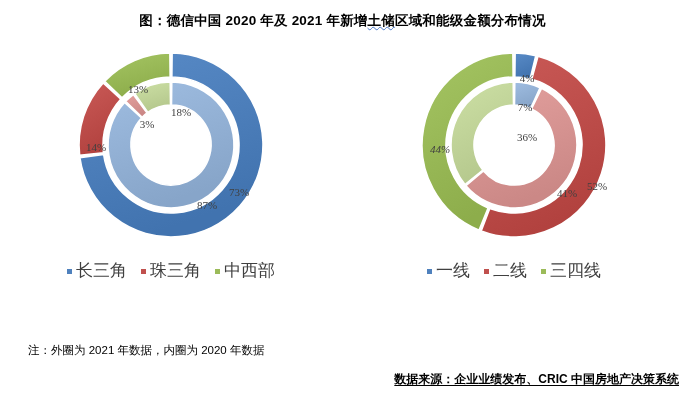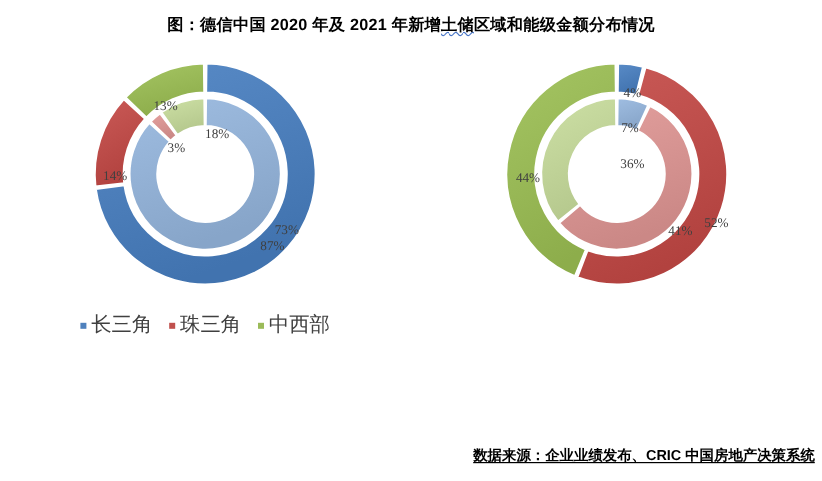--- a/index.html
+++ b/index.html
@@ -102,21 +102,21 @@
             <path d="M 93.76967105262058 30.004701711391526 A 63 63 0 1 1 46.55152778096216 50.437816920213436 L 63.50890652759502 65.97639169537361 A 40 40 0 1 0 93.48868003340989 53.00298521358192 Z" fill="url(#grad-region-1-0)" stroke="#ffffff" stroke-width="1.6"></path>
             <path d="M 47.60527996413915 49.315684818623815 A 63 63 0 0 1 55.349615740542156 42.48813441264351 L 69.09499412097915 60.92897423024985 A 40 40 0 0 0 64.17795553278677 65.2639268689675 Z" fill="url(#grad-region-1-1)" stroke="#ffffff" stroke-width="1.6"></path>
             <path d="M 56.594969663839116 41.58333182494994 A 63 63 0 0 1 92.2303289473794 30.004701711391526 L 92.51131996659011 53.00298521358192 A 40 40 0 0 0 69.88569502465975 60.35449639679361 Z" fill="url(#grad-region-1-2)" stroke="#ffffff" stroke-width="1.6"></path>
           </g>
       </svg>
     </div>
     <div class="labels">
         <div class="dlabel" style="left: 239px; top: 140px; color: rgb(64, 64, 64); text-align: right;">73%</div>
         <div class="dlabel" style="left: 96px; top: 95px; color: rgb(64, 64, 64); text-align: right;">14%</div>
         <div class="dlabel" style="left: 138px; top: 37px; color: rgb(64, 64, 64);">13%</div>
-        <div class="dlabel" style="left: 207px; top: 153px; color: rgb(64, 64, 64); margin-left: 20px;">87%</div>
+        <div class="dlabel" style="left: 207px; top: 153px; color: rgb(64, 64, 64);">87%</div>
         <div class="dlabel" style="left: 147px; top: 72px; color: rgb(64, 64, 64);">3%</div>
         <div class="dlabel" style="left: 181px; top: 60px; color: rgb(64, 64, 64);">18%</div>
       </div>
     <div class="legend">
         <div class="legend-item">
           <span class="swatch" style="background: rgb(79, 129, 189);"></span>
           <span>长三角</span>
         </div>
         <div class="legend-item">
           <span class="swatch" style="background: rgb(192, 80, 77);"></span>
@@ -166,22 +166,37 @@
         <g>
             <path d="M 93.76967105262058 30.004701711391526 A 63 63 0 0 1 119.12567428734306 35.67243993477778 L 109.58772970624956 56.60154916493827 A 40 40 0 0 0 93.48868003340989 53.00298521358192 Z" fill="url(#grad-tier-1-0)" stroke="#ffffff" stroke-width="1.6"></path>
             <path d="M 120.51851266716525 36.32785992582364 A 63 63 0 1 1 44.951895229171626 133.74775610915896 L 62.493266812172465 118.87159118041838 A 40 40 0 1 0 110.47207153470809 57.01768884179279 Z" fill="url(#grad-tier-1-1)" stroke="#ffffff" stroke-width="1.6"></path>
             <path d="M 43.970681642860704 132.56167263190832 A 63 63 0 0 1 92.2303289473794 30.004701711391526 L 92.51131996659011 53.00298521358192 A 40 40 0 0 0 61.870274058959176 118.11852230597353 Z" fill="url(#grad-tier-1-2)" stroke="#ffffff" stroke-width="1.6"></path>
           </g>
       </svg>
     </div>
     <div class="labels">
         <div class="dlabel" style="left: 184px; top: 26px; color: rgb(64, 64, 64);">4%</div>
         <div class="dlabel" style="left: 254px; top: 134px; color: rgb(64, 64, 64);">52%</div>
-        <div class="dlabel" style="left: 97px; top: 97px; color: rgb(64, 64, 64);">44%</div>
+        <div class="dlabel" style="left: 97px; top: 97px; color: rgb(64, 64, 64); font-style: italic;">44%</div>
         <div class="dlabel" style="left: 182px; top: 55px; color: rgb(64, 64, 64);">7%</div>
         <div class="dlabel" style="left: 224px; top: 141px; color: rgb(64, 64, 64);">41%</div>
         <div class="dlabel" style="left: 140px; top: 85px; color: rgb(64, 64, 64); margin-left: 44px;">36%</div>
       </div>
+    <div class="legend">
+        <div class="legend-item">
+          <span class="swatch" style="background: rgb(79, 129, 189);"></span>
+          <span>一线</span>
+        </div>
+        <div class="legend-item">
+          <span class="swatch" style="background: rgb(192, 80, 77);"></span>
+          <span>二线</span>
+        </div>
+        <div class="legend-item">
+          <span class="swatch" style="background: rgb(155, 187, 89);"></span>
+          <span>三四线</span>
+        </div>
+      </div>
   </div>
 
+  <div class="note">注：外圈为 2021 年数据，内圈为 2020 年数据</div>
   <div class="source">数据来源：企业业绩发布、CRIC 中国房地产决策系统</div>
 
 </div>
 
 </body></html>

